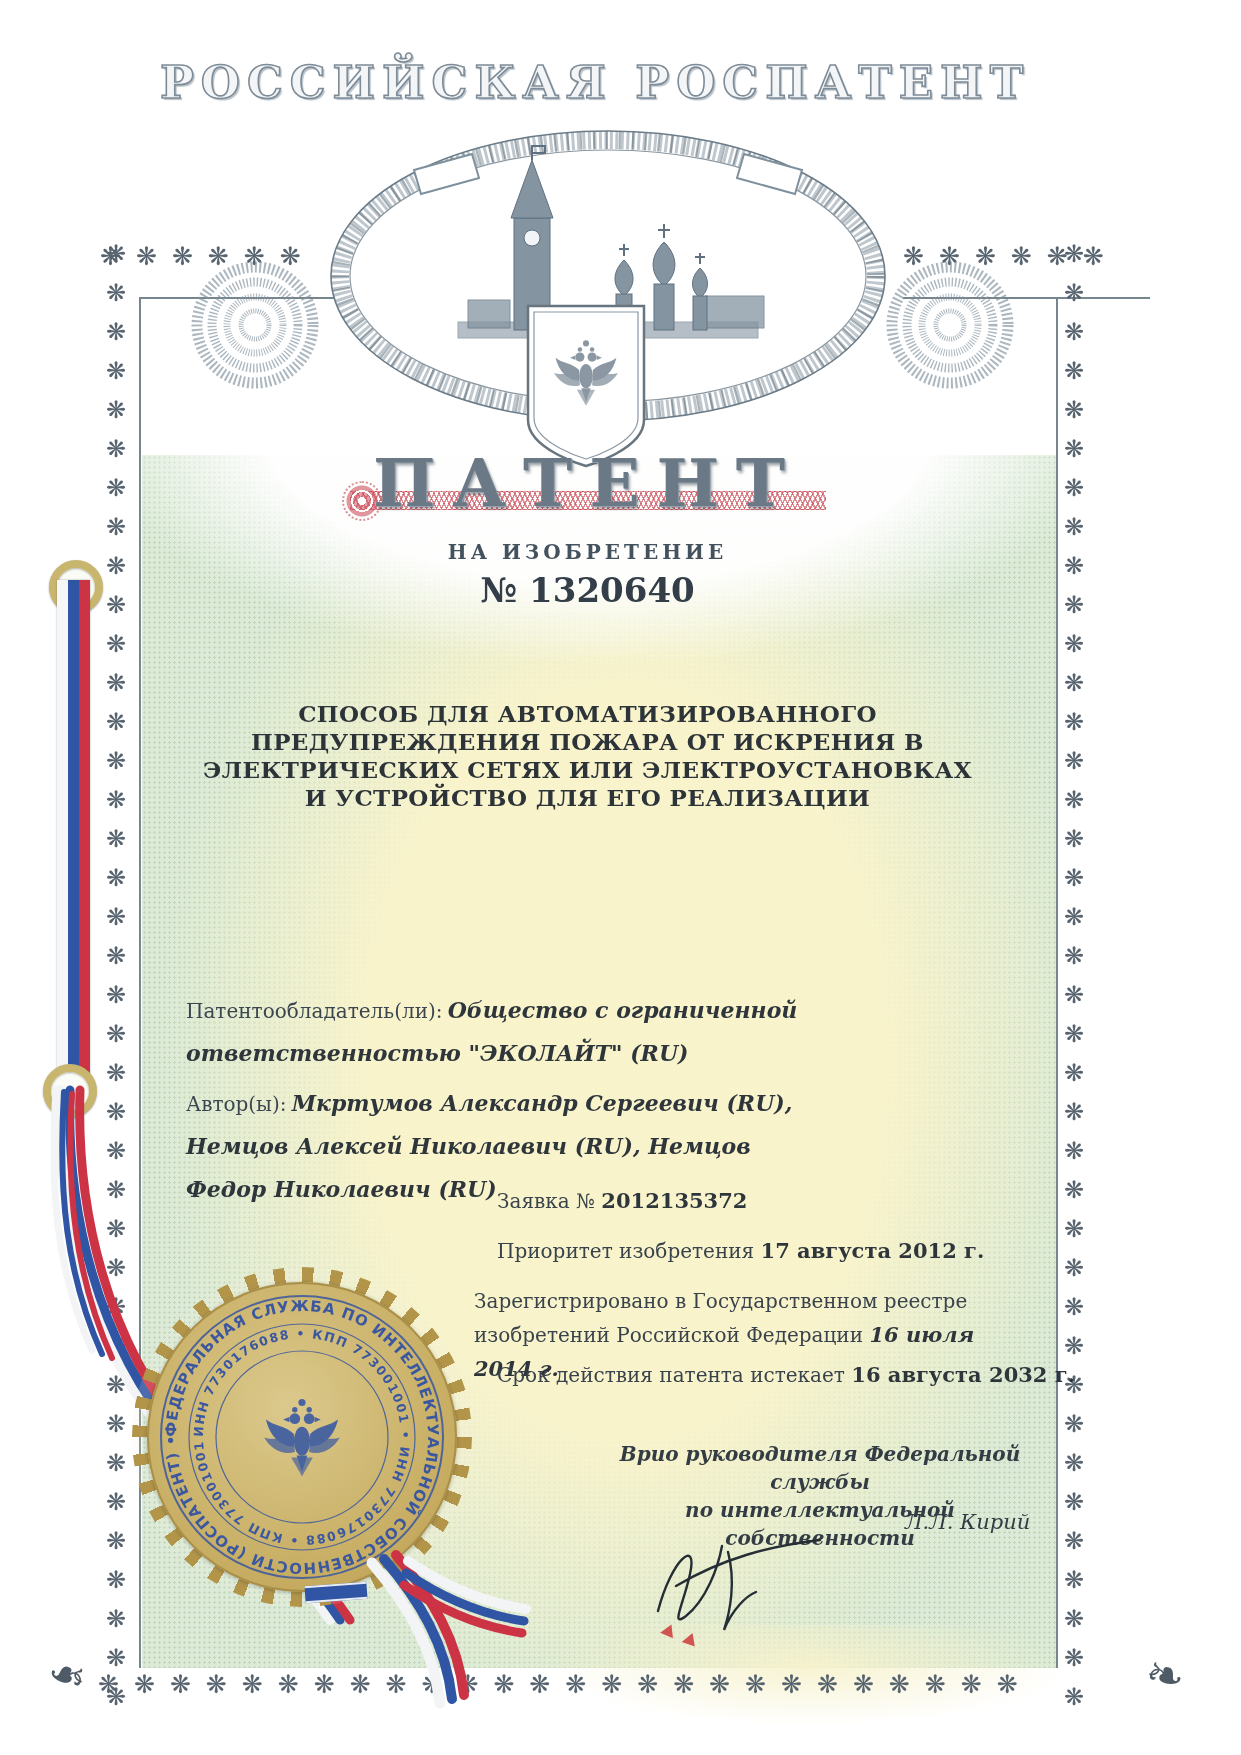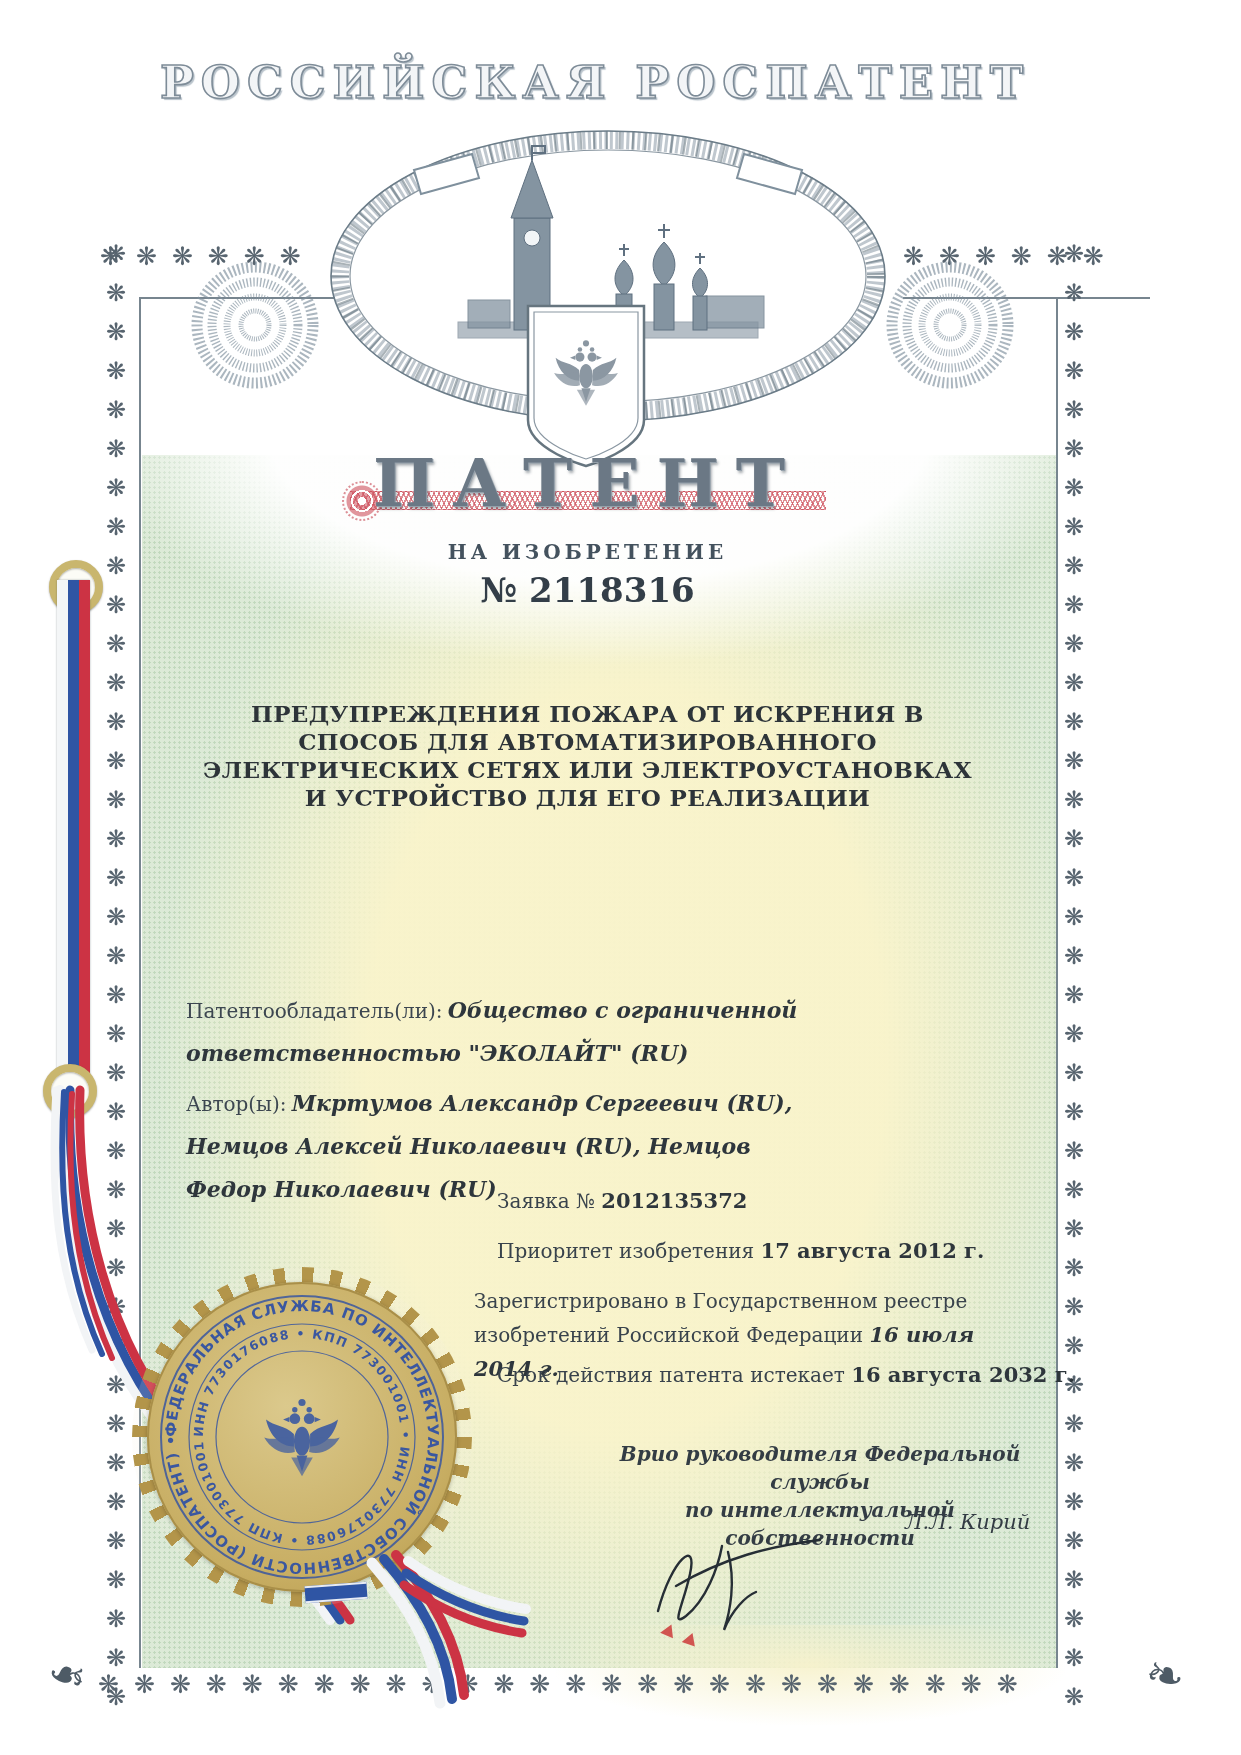--- a/index.html
+++ b/index.html
@@ -194,25 +194,25 @@
       <use href="#eagle" x="230" y="206" width="76" height="76" fill="#8b97a2"></use>
     </g>
   </svg>
 
   <div class="abs red-band"></div>
   <div class="abs red-rosette"></div>
   <div class="abs patent-wrap">
     <span class="patent-word">ПАТЕНТ</span>
   </div>
   <div class="abs subtitle">НА ИЗОБРЕТЕНИЕ</div>
-  <div class="abs number"><span>№</span> <span>2118316</span></div>
+  <div class="abs number"><span>№</span> <span>1320640</span></div>
 
   <div class="abs title">
+    <div>СПОСОБ ДЛЯ АВТОМАТИЗИРОВАННОГО</div>
     <div>ПРЕДУПРЕЖДЕНИЯ ПОЖАРА ОТ ИСКРЕНИЯ В</div>
-    <div>СПОСОБ ДЛЯ АВТОМАТИЗИРОВАННОГО</div>
     <div>ЭЛЕКТРИЧЕСКИХ СЕТЯХ ИЛИ ЭЛЕКТРОУСТАНОВКАХ</div>
     <div>И УСТРОЙСТВО ДЛЯ ЕГО РЕАЛИЗАЦИИ</div>
   </div>
 
   <p class="abs holder-p" style="margin:0">
     <span class="lbl">Патентообладатель(ли):</span>
     <b class="bi">Общество с ограниченной ответственностью "ЭКОЛАЙТ" (RU)</b>
   </p>
   <p class="abs authors-p" style="margin:0">
     <span class="lbl">Автор(ы):</span>

